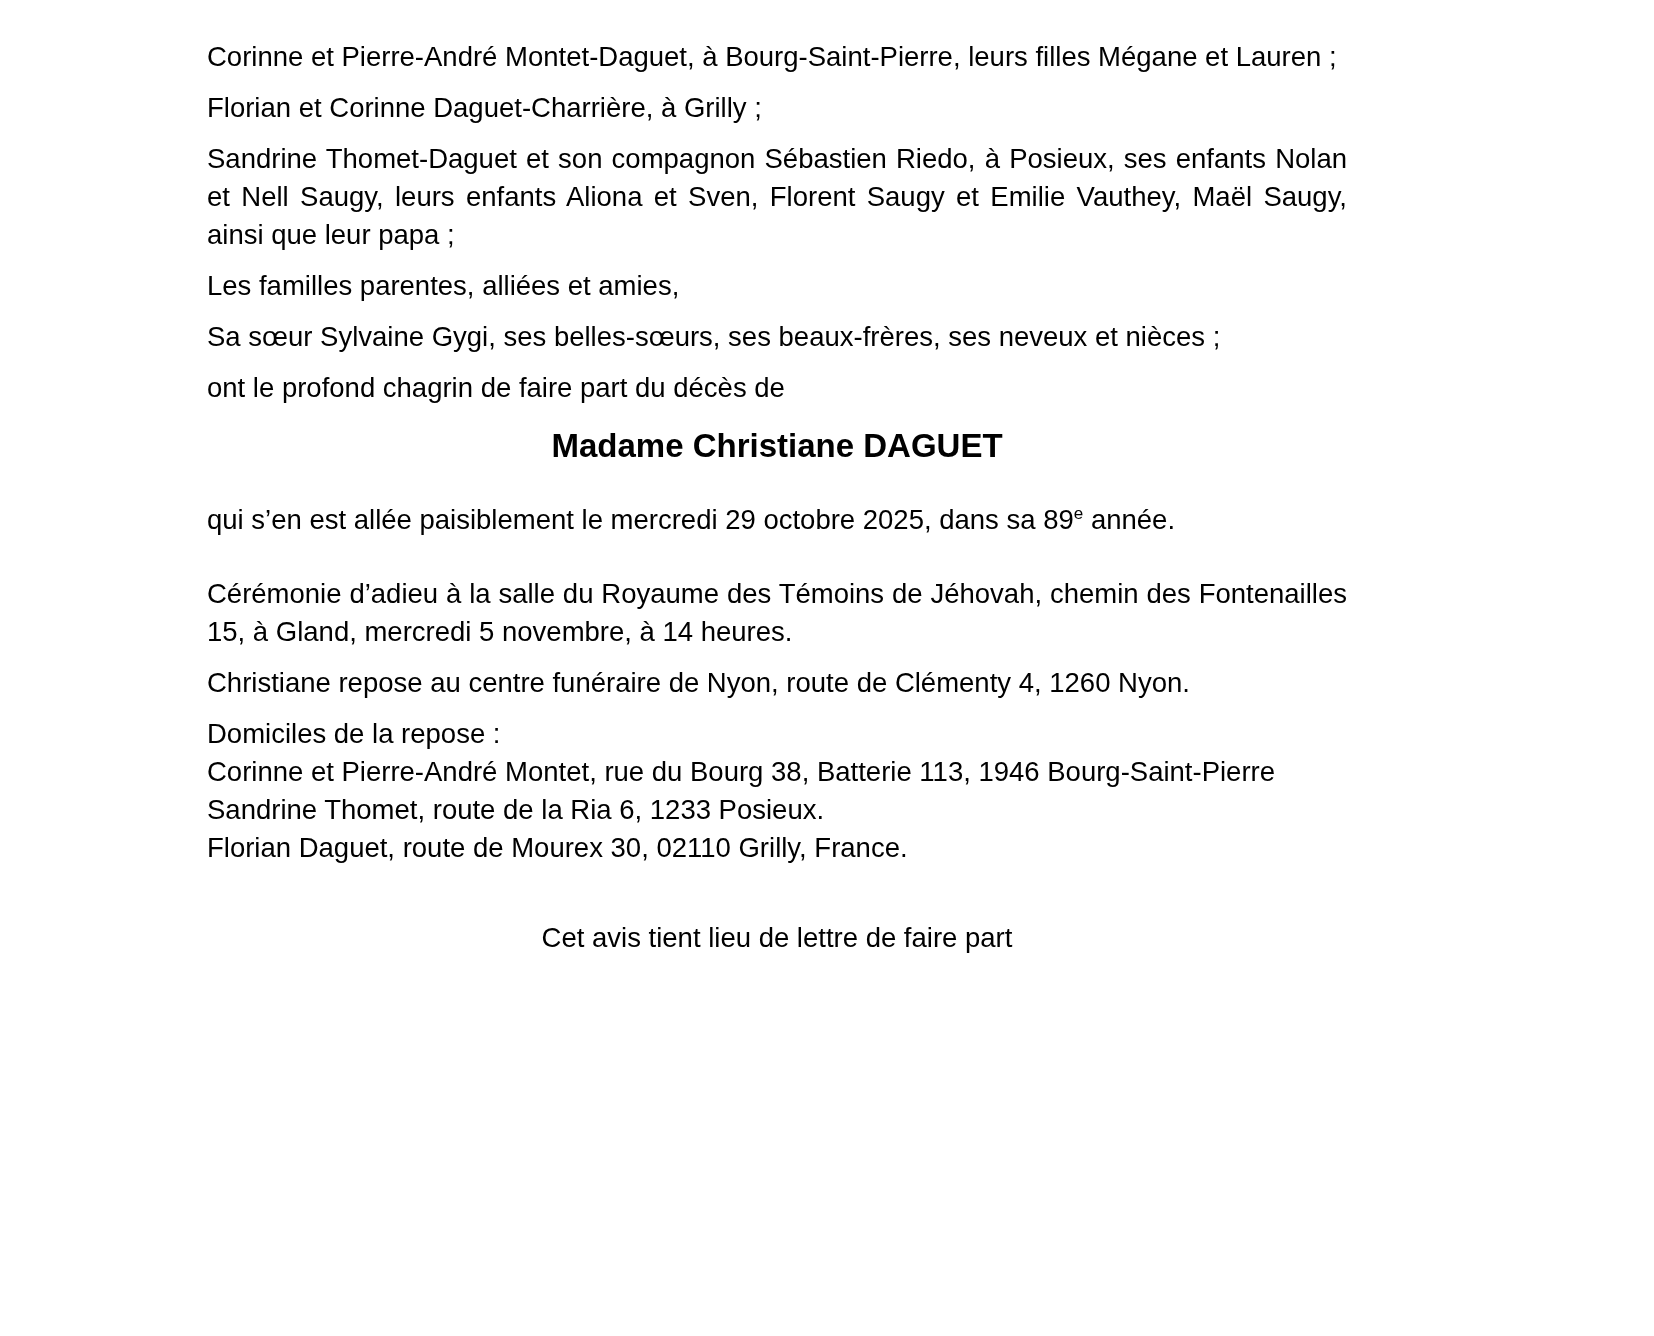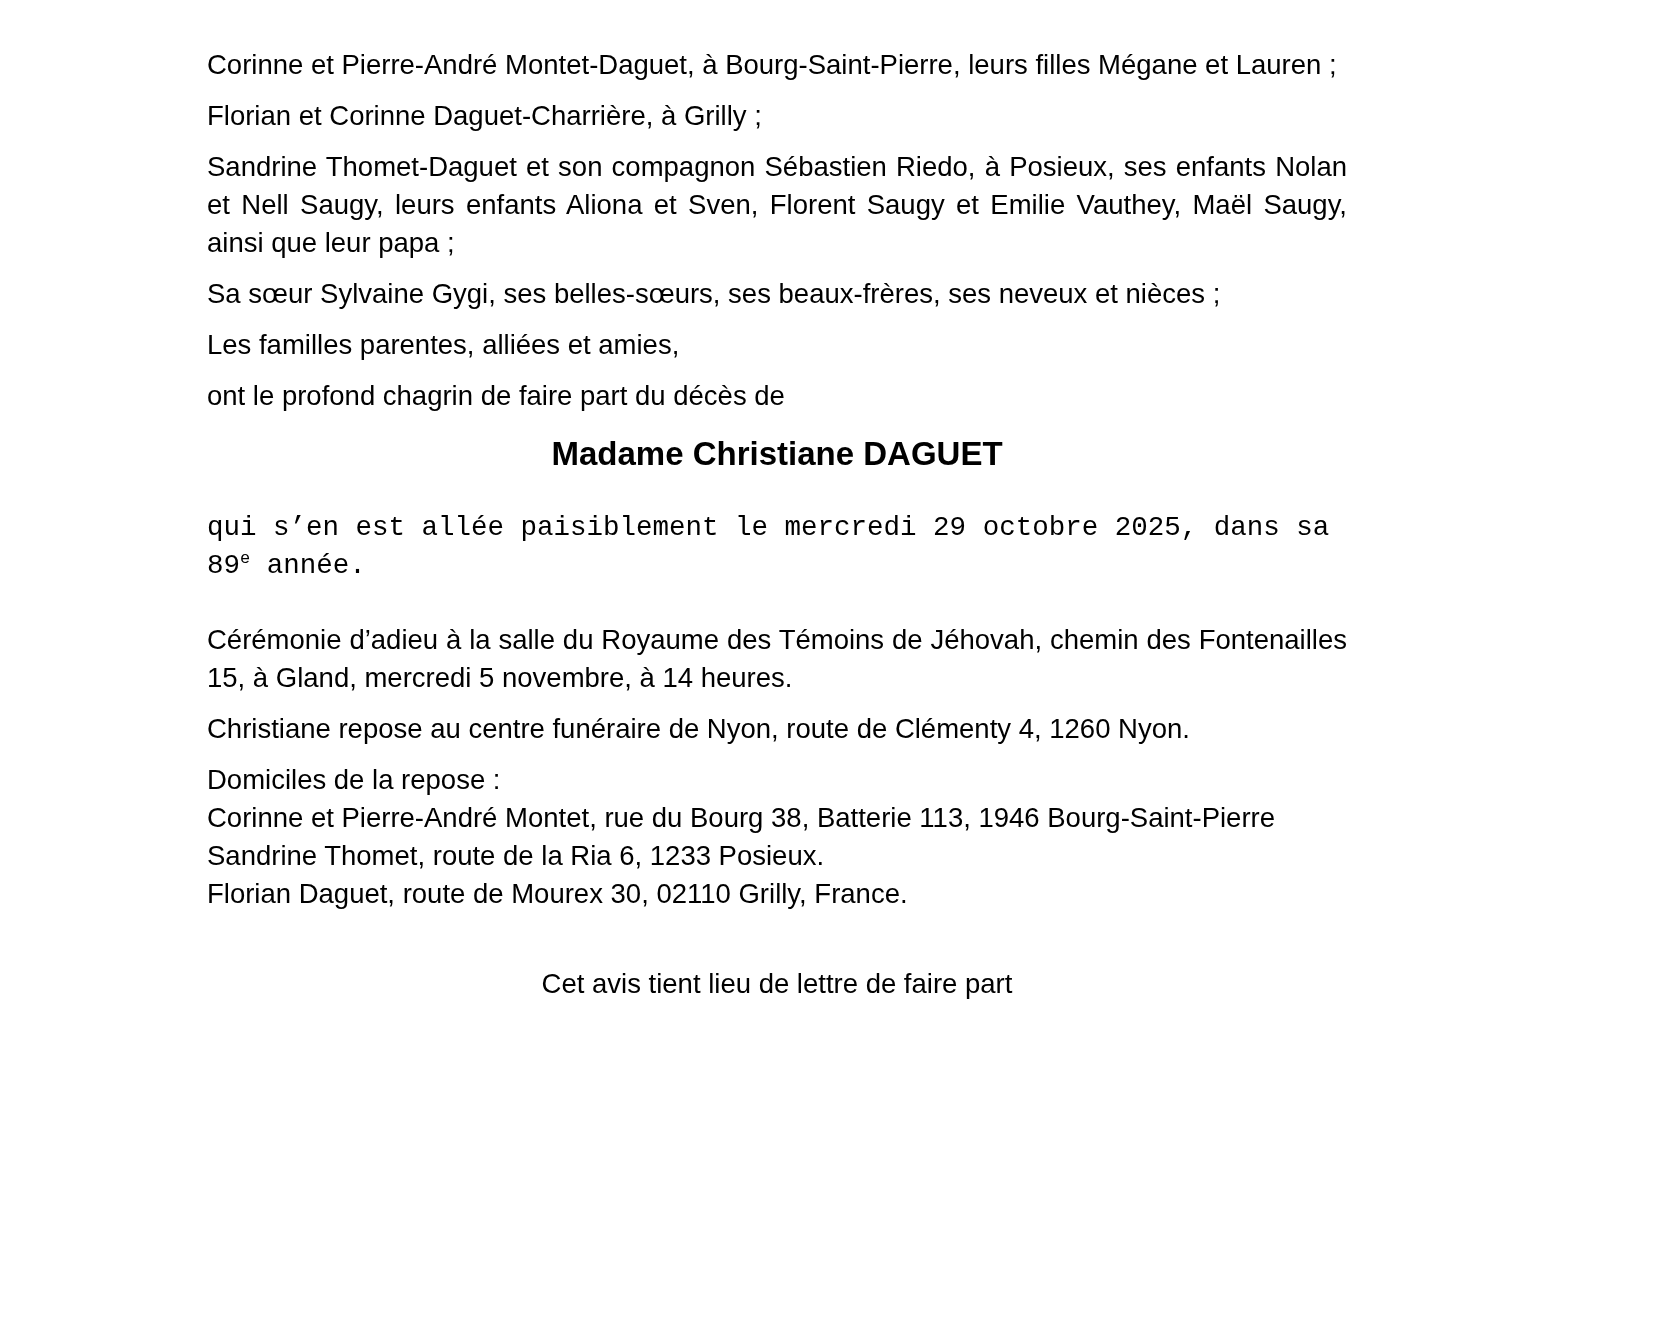--- a/index.html
+++ b/index.html
@@ -7,41 +7,40 @@
     padding: 0;
     background: #ffffff;
     width: 1654px;
     height: 1336px;
     font-family: "Liberation Sans", sans-serif;
     color: #000000;
   }
   .page {
     position: absolute;
     left: 207px;
-    top: 16px;
+    top: 8px;
     width: 1140px;
     padding-top: 30px;
     font-size: 27.5px;
     line-height: 38px;
     text-align: justify;
   }
   .para {
     margin: 0 0 13px 0;
   }
   .title {
     margin: 20px 0 36px 0;
     font-size: 33px;
     font-weight: bold;
     text-align: center;
     line-height: 38px;
   }
   .death-line {
     margin: 16px 0 36px 0;
     text-align: left;
-    font-family: Liberation Mono, monospace;
   }
   .death-line sup {
     font-size: 0.62em;
     line-height: 0;
     vertical-align: super;
   }
   .quote {
     margin: 0 0 38px 0;
     font-style: italic;
   }
@@ -68,23 +67,23 @@
 <body>
 
 <div class="page">
 
   <p class="para">Corinne et Pierre-André Montet-Daguet, à Bourg-Saint-Pierre, leurs filles Mégane et Lauren ;</p>
 
   <p class="para">Florian et Corinne Daguet-Charrière, à Grilly ;</p>
 
   <p class="para">Sandrine Thomet-Daguet et son compagnon Sébastien Riedo, à Posieux, ses enfants Nolan et Nell Saugy, leurs enfants Aliona et Sven, Florent Saugy et Emilie Vauthey, Maël Saugy, ainsi que leur papa ;</p>
 
+  <p class="para">Les familles parentes, alliées et amies,</p>
+
   <p class="para">Sa sœur Sylvaine Gygi, ses belles-sœurs, ses beaux-frères, ses neveux et nièces ;</p>
-
-  <p class="para">Les familles parentes, alliées et amies,</p>
 
   <p class="para">ont le profond chagrin de faire part du décès de</p>
 
   <h1 class="title">Madame Christiane DAGUET</h1>
 
   <p class="death-line"><span>qui s’en est allée paisiblement le mercredi 29 octobre 2025, dans sa 89</span><sup>e</sup><span> année.</span></p>
 
 
   <p class="para">Cérémonie d’adieu à la salle du Royaume des Témoins de Jéhovah, chemin des Fontenailles 15, à Gland, mercredi 5 novembre, à 14 heures.</p>
 

